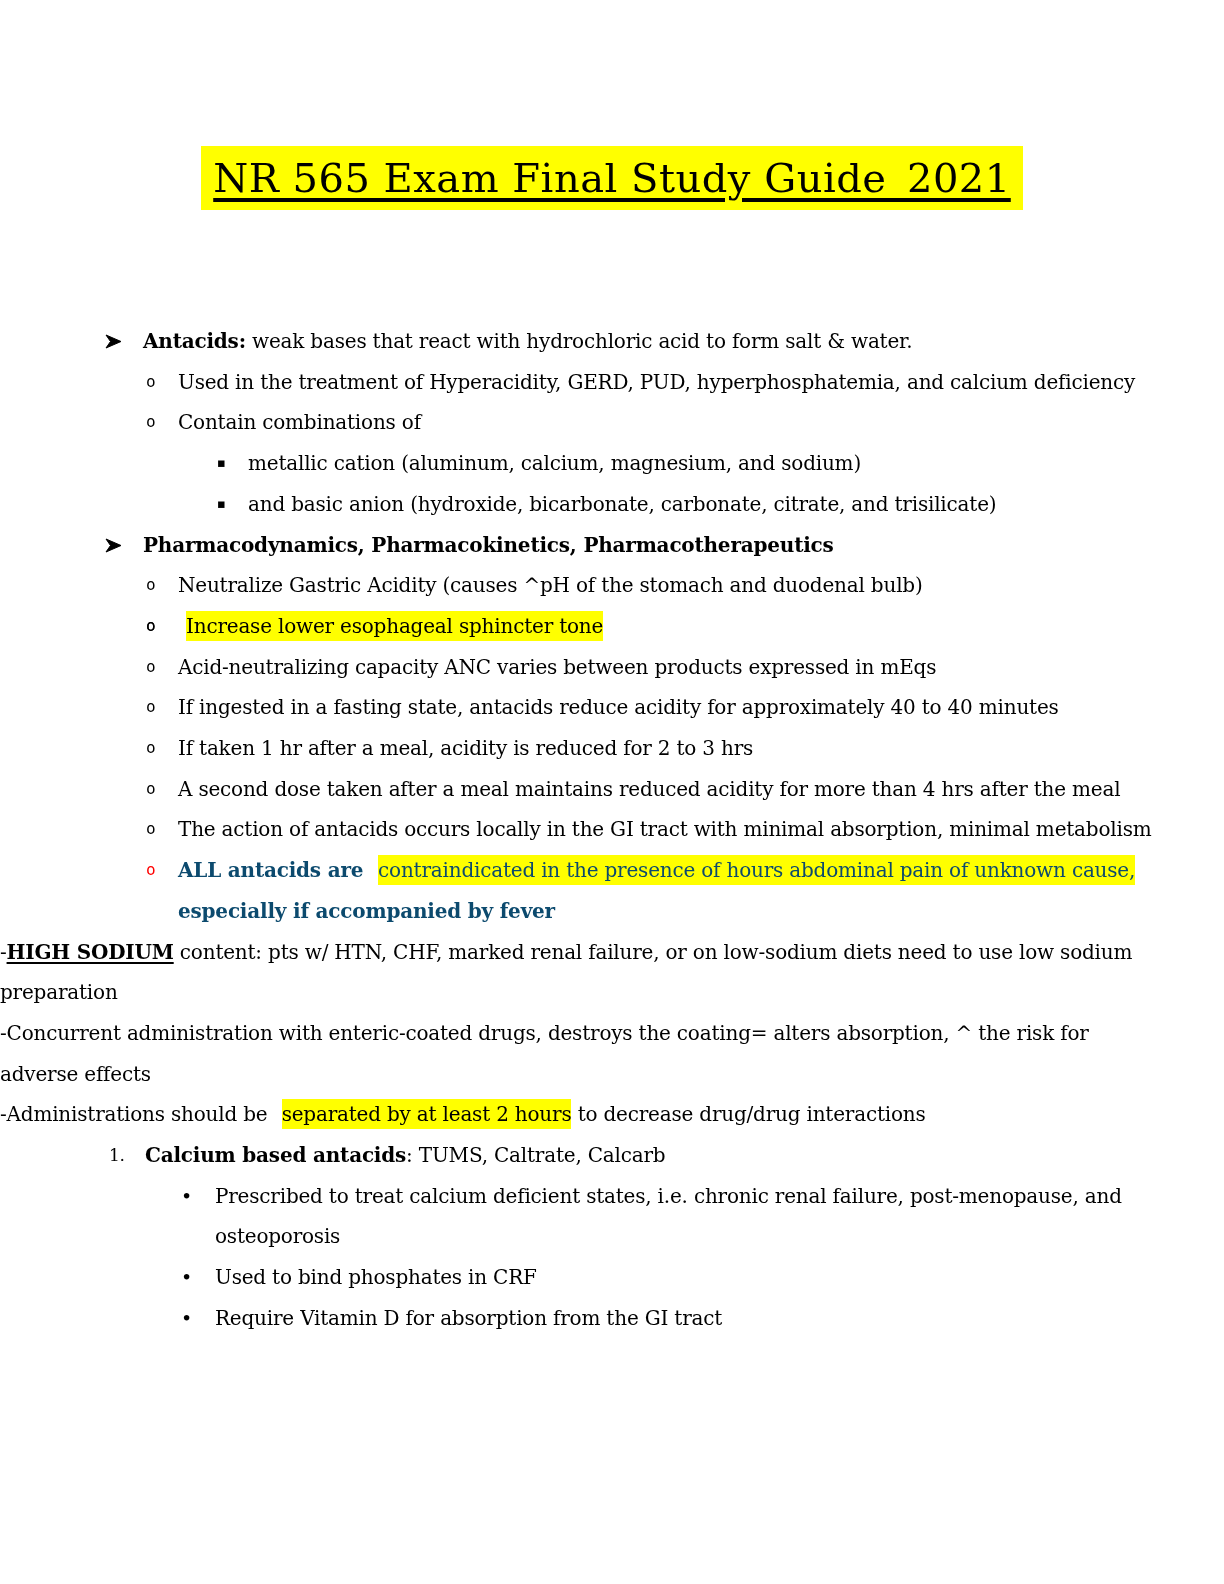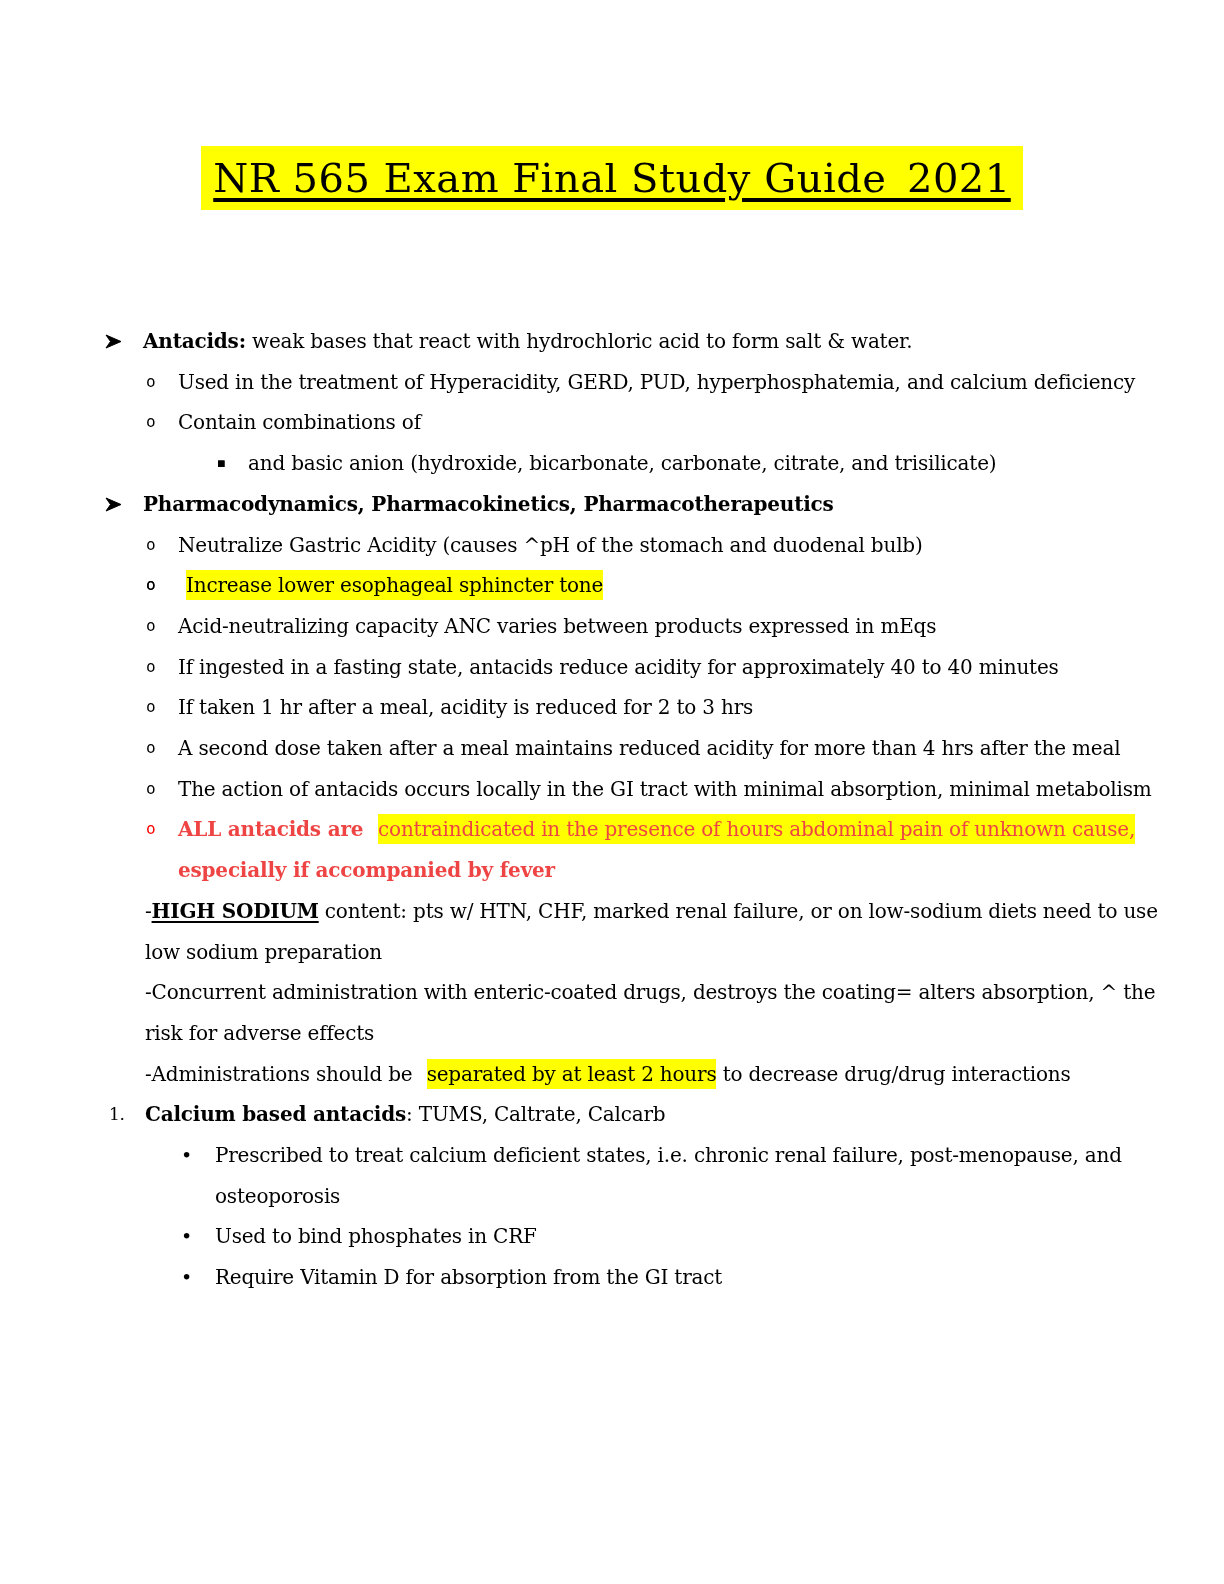--- a/index.html
+++ b/index.html
@@ -49,42 +49,42 @@
   .l1     { padding-left: 105px; margin-left: 38px; }
   .l1 .marker { left: 67px; }
   .l2     { padding-left: 178px; }
   .l2 .marker { left: 146px; font-family: "DejaVu Sans Mono", monospace; font-size: 16px; }
   .l3     { padding-left: 248px; }
   .l3 .marker { left: 217px; font-size: 13px; }
   .l4     { padding-left: 215px; }
   .l4 .marker { left: 181px; font-size: 19px; }
   .num    { padding-left: 145px; }
   .num .marker { left: 109px; font-size: 17px; }
-  .indent { padding-left: 145px; }
+  .indent { }
   .r-b  { font-weight: bold; }
   .r-hl { background: #ffff00; padding: 3px 0; margin-left: 8px; }
-  .r-red{ color: #ef4444; }
+  .r-red{ color: #0c4a6e; }
   .r-u  { text-decoration: underline; text-underline-offset: 3px; }
   .marker.red { color: #ff0000; }
   .arrow-svg { display:inline-block; vertical-align: baseline; position: relative; top: 1px; }
 </style>
 </head>
 <body>
 
 <div class="page">
   <div class="title-wrap">
     <span class="title-text">NR 565 Exam Final Study Guide_2021</span>
   </div>
   <div class="doc-body">
       <div class="block l1"><span class="marker"><svg class="arrow-svg" width="17" height="15" viewBox="0 0 17 15">
             <path d="M1 1 L16 7.5 L1 14 L5.5 7.5 Z" fill="#000" stroke="#000" stroke-width="1" stroke-linejoin="round"></path>
           </svg></span><span><span class="r-b">Antacids:</span><span class=""> weak bases that react with hydrochloric acid to form salt &amp; water.</span></span></div>
       <div class="block l2"><span class="marker">o</span><span><span class="">Used in the treatment of Hyperacidity, GERD, PUD, hyperphosphatemia, and calcium deficiency</span></span></div>
       <div class="block l2"><span class="marker">o</span><span><span class="">Contain combinations of</span></span></div>
-      <div class="block l3"><span class="marker">▪</span></div>
+      <div class="block l3"><span class="marker">▪</span><span><span class="">metallic cation (aluminum, calcium, magnesium, and sodium)</span></span></div>
       <div class="block l3"><span class="marker">▪</span><span><span class="">and basic anion (hydroxide, bicarbonate, carbonate, citrate, and trisilicate)</span></span></div>
       <div class="block l1"><span class="marker"><svg class="arrow-svg" width="17" height="15" viewBox="0 0 17 15">
             <path d="M1 1 L16 7.5 L1 14 L5.5 7.5 Z" fill="#000" stroke="#000" stroke-width="1" stroke-linejoin="round"></path>
           </svg></span><span><span class="r-b">Pharmacodynamics, Pharmacokinetics, Pharmacotherapeutics</span></span></div>
       <div class="block l2"><span class="marker">o</span><span><span class="">Neutralize Gastric Acidity (causes ^pH of the stomach and duodenal bulb)</span></span></div>
       <div class="block l2"><span class="marker">o</span></div>
       <div class="block l2"><span class="marker">o</span><span><span class="r-hl">Increase lower esophageal sphincter tone</span></span></div>
       <div class="block l2"><span class="marker">o</span><span><span class="">Acid-neutralizing capacity ANC varies between products expressed in mEqs</span></span></div>
       <div class="block l2"><span class="marker">o</span><span><span class="">If ingested in a fasting state, antacids reduce acidity for approximately 40 to 40 minutes</span></span></div>
       <div class="block l2"><span class="marker">o</span><span><span class="">If taken 1 hr after a meal, acidity is reduced for 2 to 3 hrs</span></span></div>

